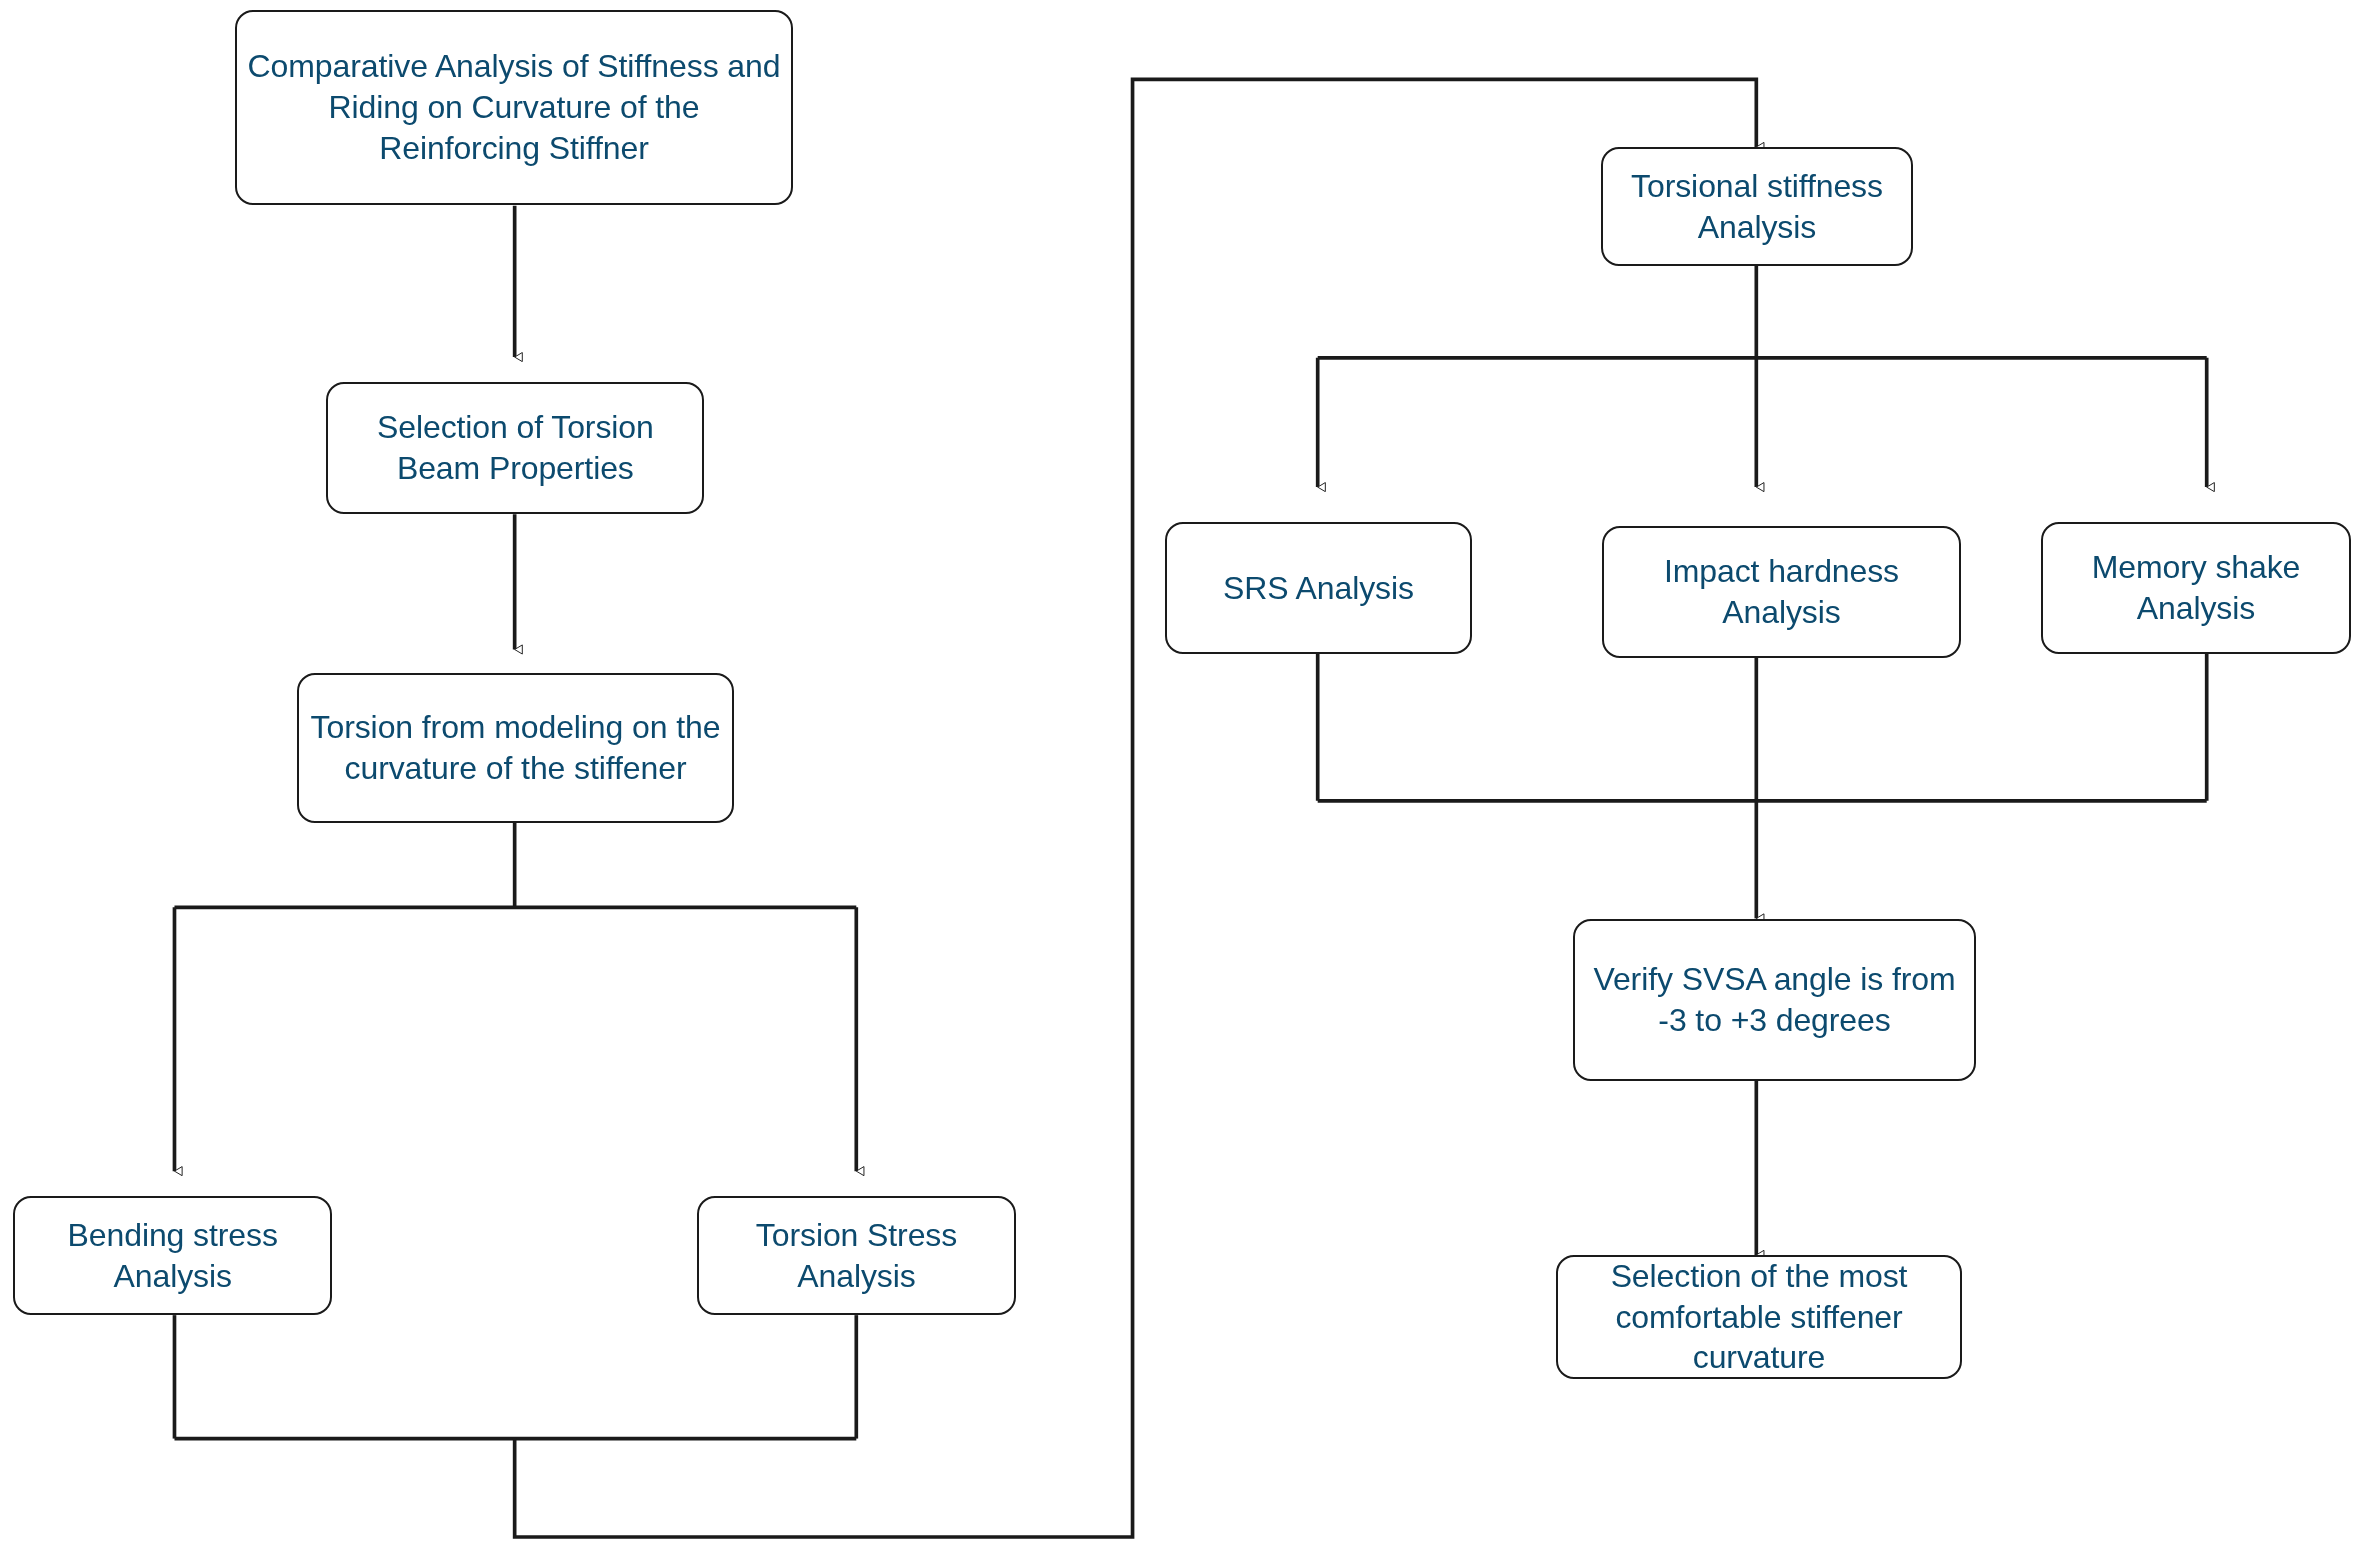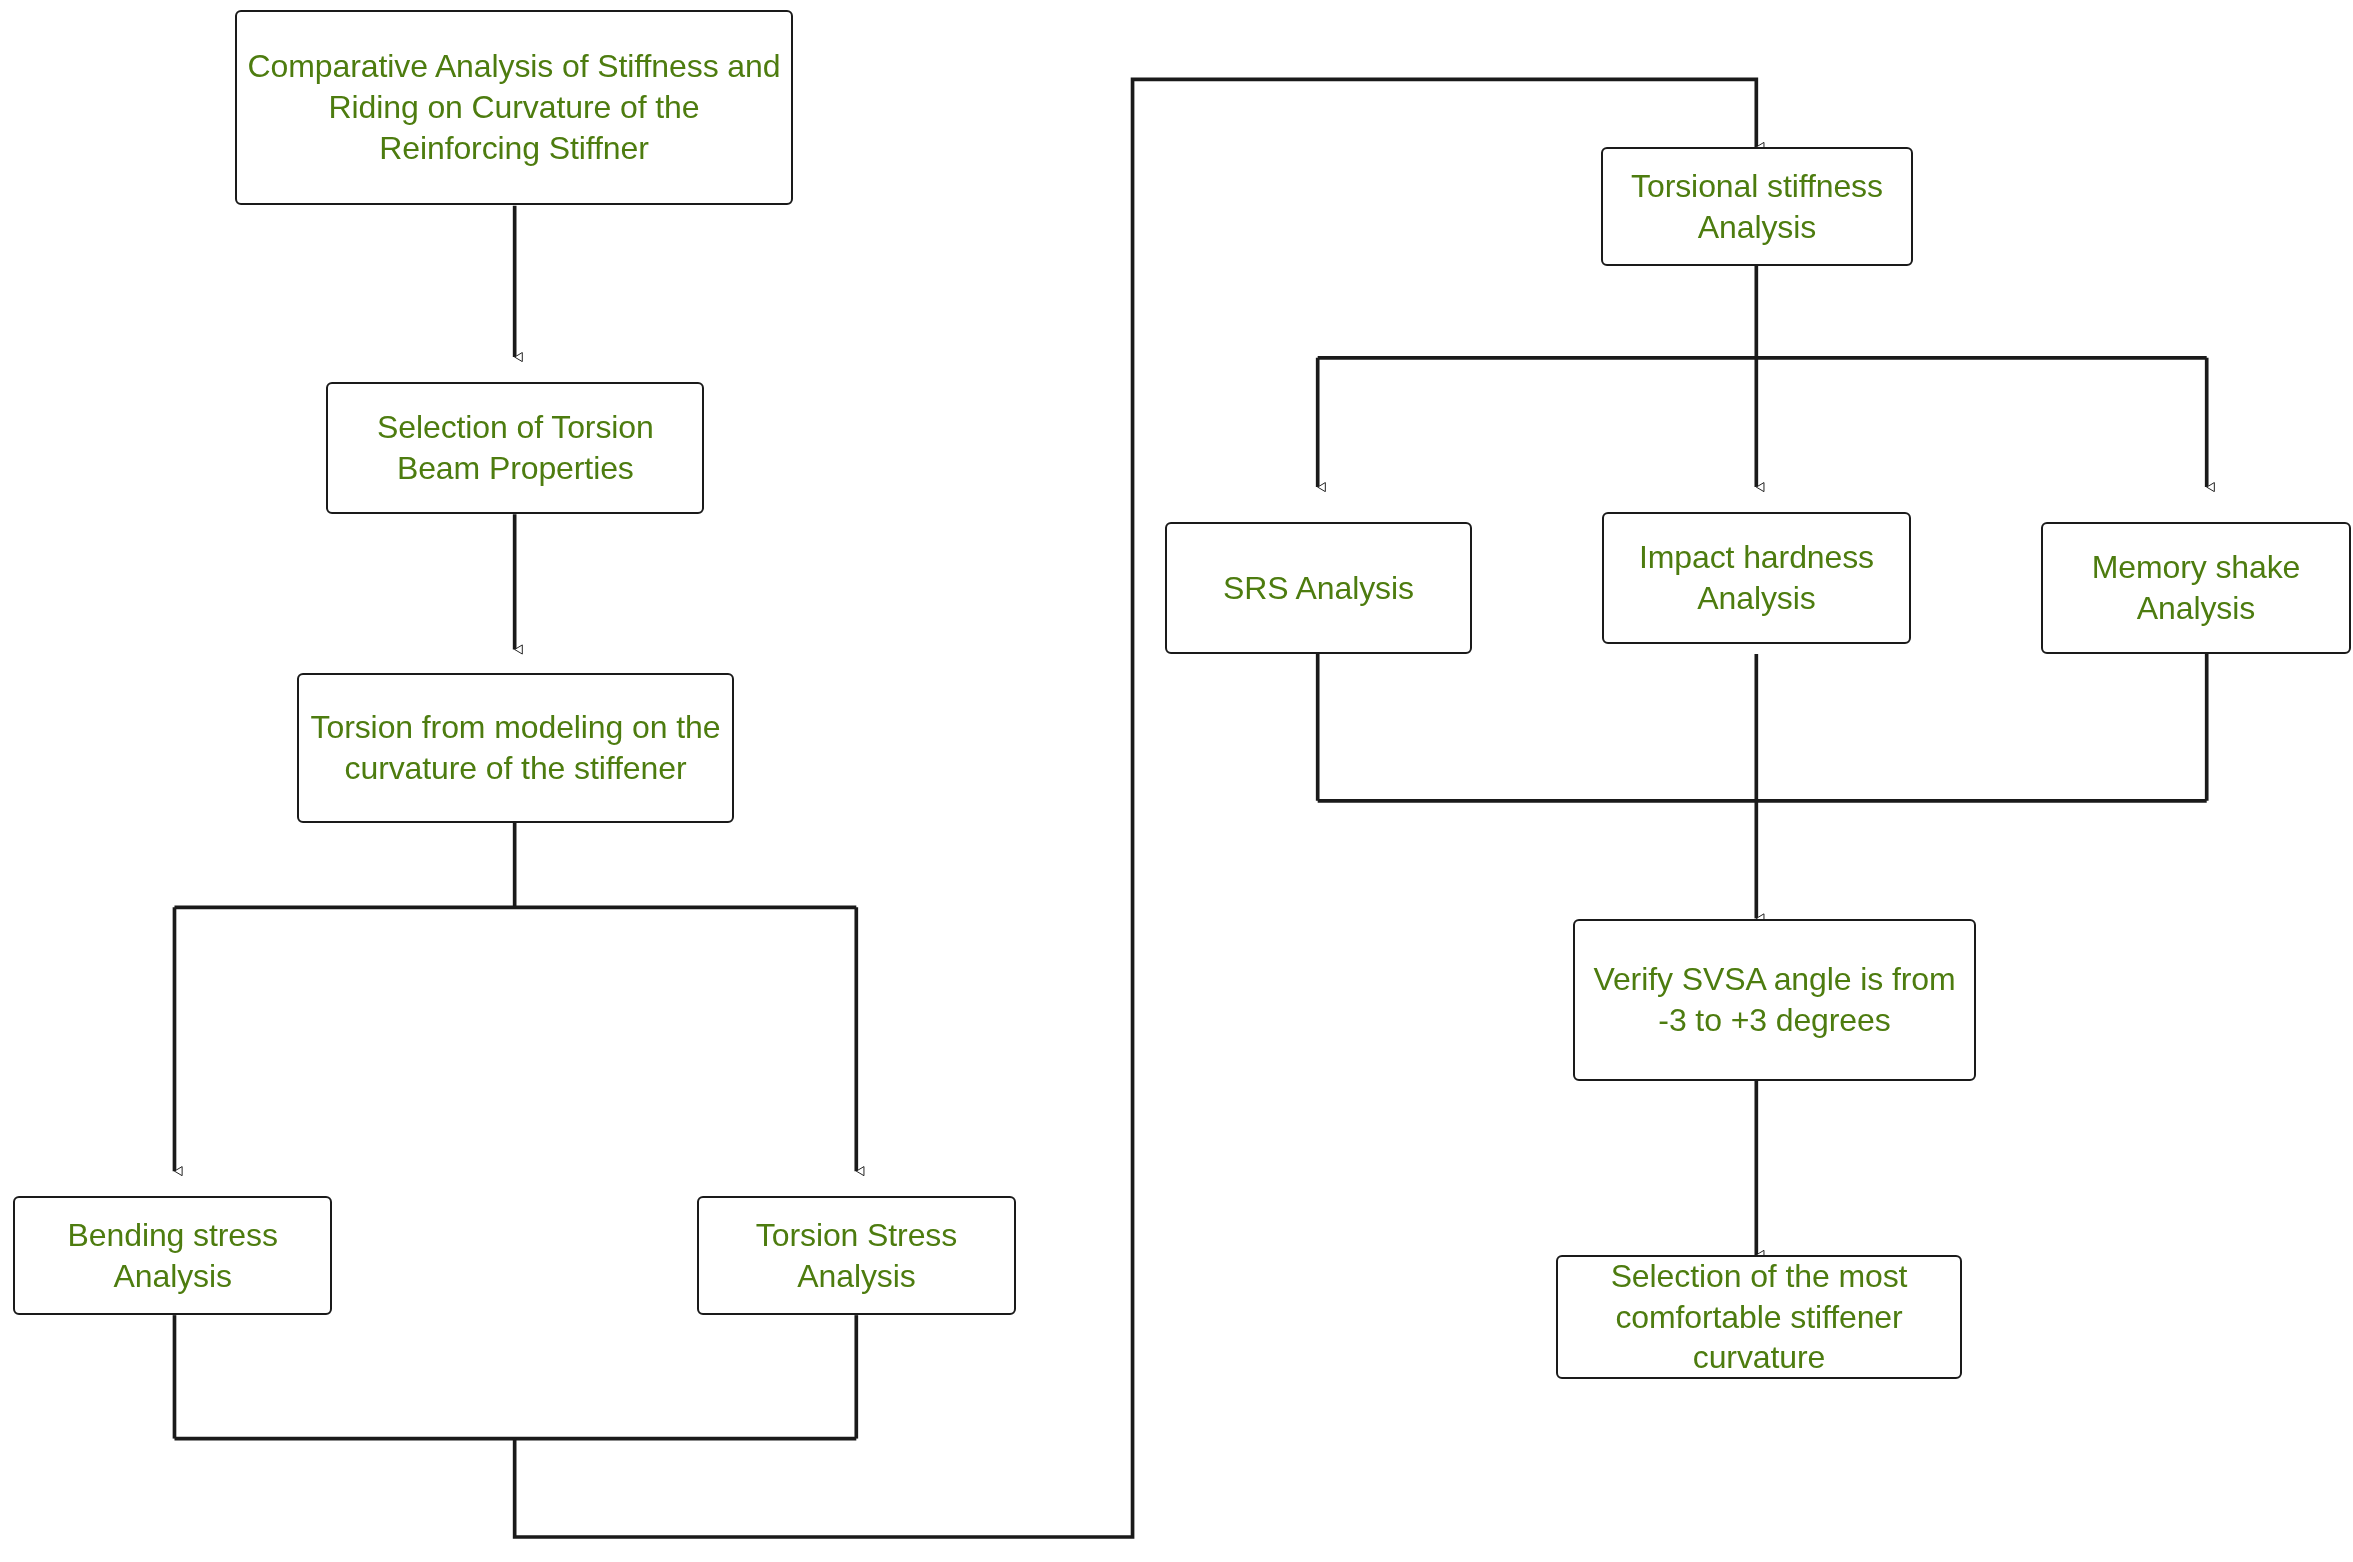--- a/index.html
+++ b/index.html
@@ -22,26 +22,26 @@
     top: 0;
     width: 2354px;
     height: 1562px;
     pointer-events: none;
   }
   .node {
     position: absolute;
     box-sizing: border-box;
     background: #ffffff;
     border: 2.2px solid #1a1a1a;
-    border-radius: 6px;
+    border-radius: 18px;
     display: flex;
     align-items: center;
     justify-content: center;
     text-align: center;
-    color: #4d7c0f;
+    color: #0c4a6e;
     font-size: 32px;
     line-height: 1.28;
     letter-spacing: -0.1px;
     padding: 4.4px 10.3px;
     z-index: 2;
   }
   .node span {
     display: block;
     width: 100%;
   }
@@ -117,21 +117,21 @@
   </div>
 
   <div class="node" style="left:1601px; top:147px; width:312px; height:119px;">
     <span>Torsional stiffness Analysis</span>
   </div>
 
   <div class="node" style="left:1165px; top:522px; width:307px; height:132px;">
     <span>SRS Analysis</span>
   </div>
 
-  <div class="node" style="left:1602px; top:512px; width:309px; height:132px;">
+  <div class="node" style="left:1602px; top:526px; width:359px; height:132px;">
     <span>Impact hardness Analysis</span>
   </div>
 
   <div class="node" style="left:2041px; top:522px; width:310px; height:132px;">
     <span>Memory shake Analysis</span>
   </div>
 
   <div class="node" style="left:1573px; top:919px; width:403px; height:162px;">
     <span>Verify SVSA angle is from -3 to +3 degrees</span>
   </div>

